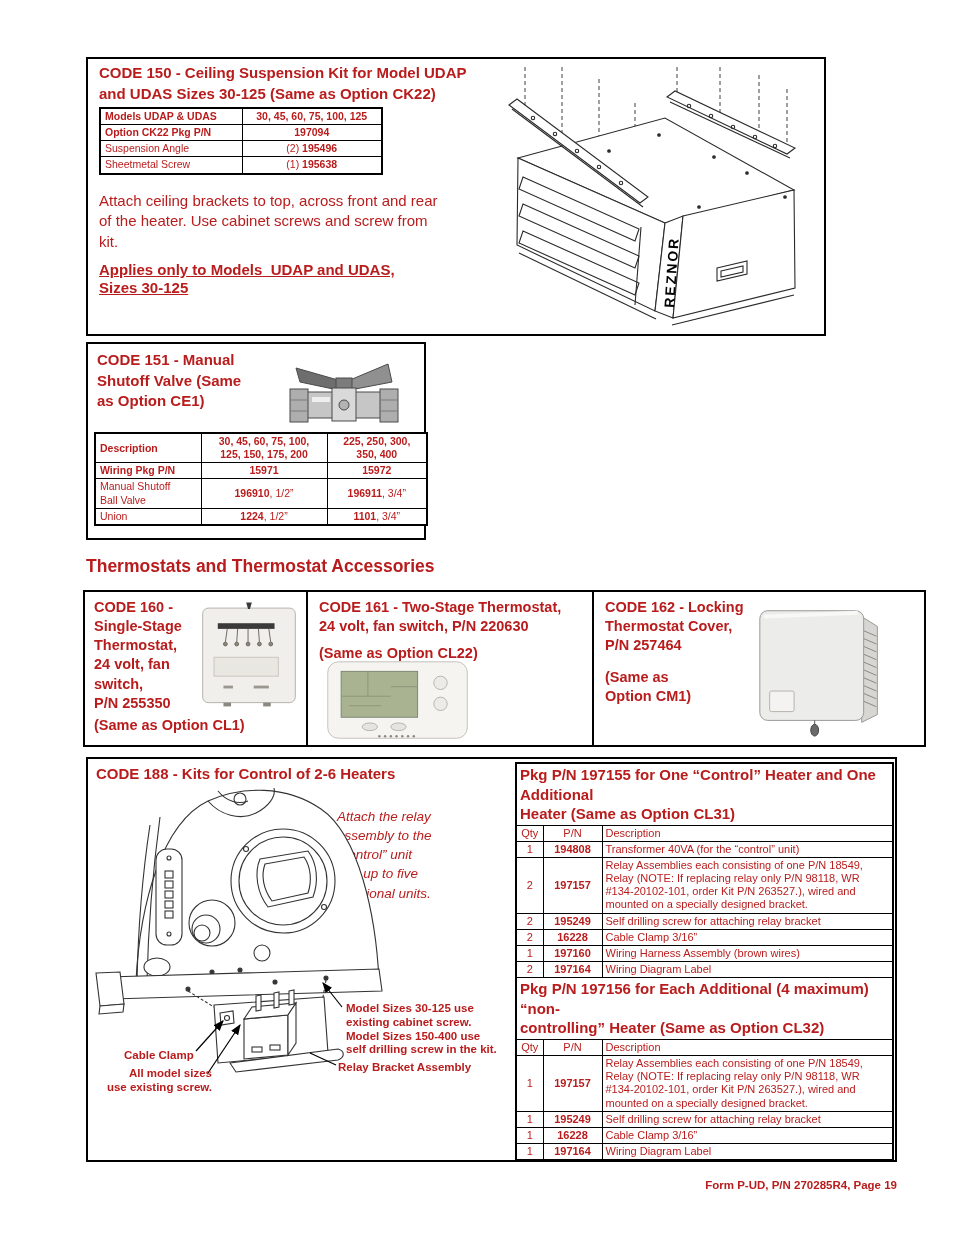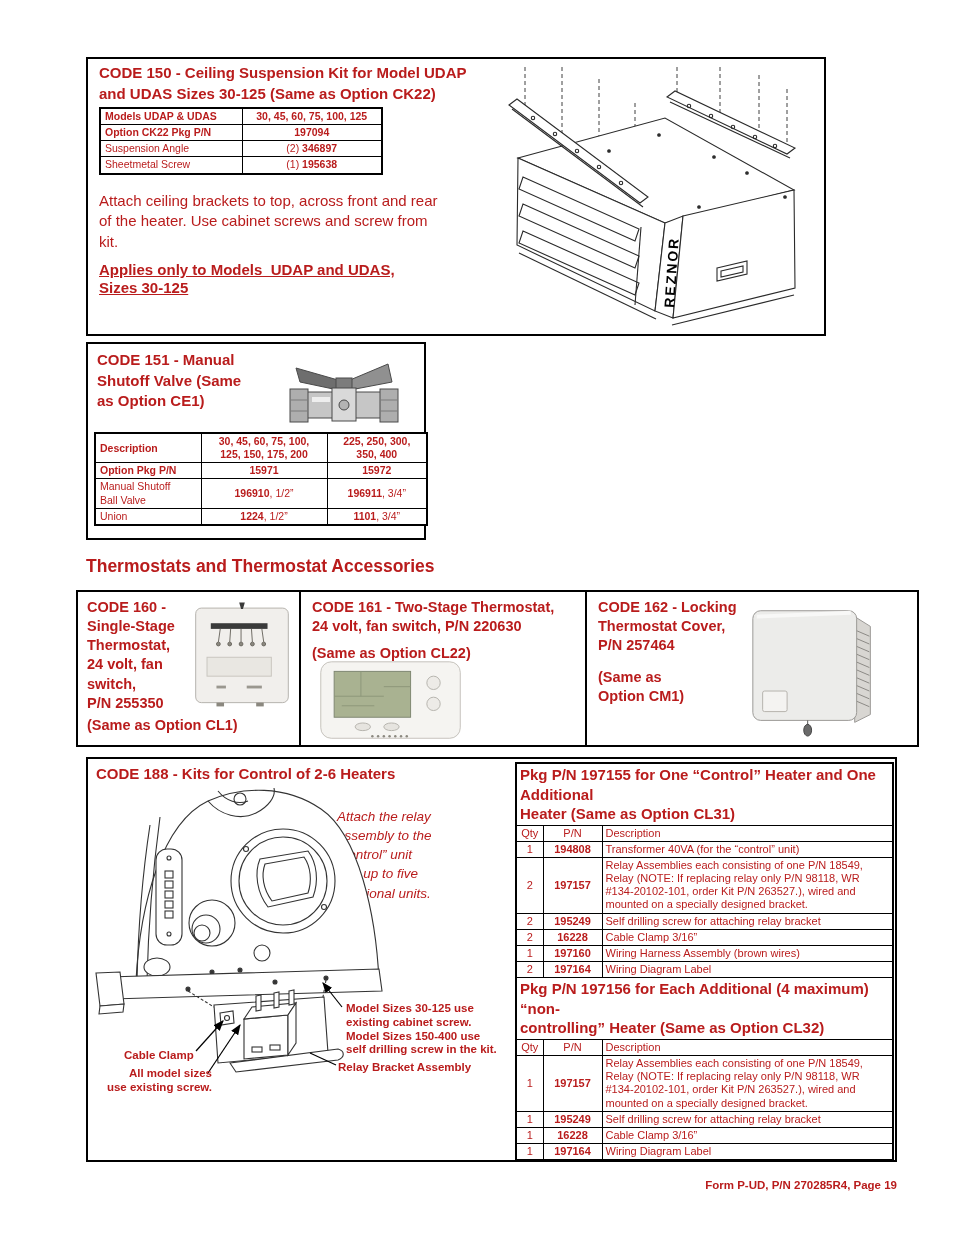--- a/index.html
+++ b/index.html
@@ -50,21 +50,21 @@
           <tr>
         <td class="b">Models UDAP &amp; UDAS</td>
         <td class="b ctr">30, 45, 60, 75, 100, 125</td>
       </tr>
       <tr>
         <td class="b">Option CK22 Pkg P/N</td>
         <td class="b ctr">197094</td>
       </tr>
       <tr>
         <td>Suspension Angle</td>
-        <td class="ctr"><span>(2) </span><span class="b">346897</span></td>
+        <td class="ctr"><span>(2) </span><span class="b">195496</span></td>
       </tr>
       <tr>
         <td>Sheetmetal Screw</td>
         <td class="ctr"><span>(1) </span><span class="b">195638</span></td>
       </tr>
     </tbody>
       </table>
 
     <div class="abs pre body15" style="left:11px;top:132px;width:380px;">Attach ceiling brackets to top, across front and rear
 of the heater. Use cabinet screws and screw from
@@ -152,42 +152,42 @@
         </colgroup>
       <tbody>
           <tr>
         <td class="b">Description</td>
         <td class="b ctr pre">30, 45, 60, 75, 100,
 125, 150, 175, 200</td>
         <td class="b ctr pre">225, 250, 300,
 350, 400</td>
       </tr>
       <tr>
-        <td class="b">Option Pkg P/N</td>
+        <td class="b">Wiring Pkg P/N</td>
         <td class="b ctr">15971</td>
         <td class="b ctr">15972</td>
       </tr>
       <tr>
         <td class="pre">Manual Shutoff
 Ball Valve</td>
         <td class="ctr"><span class="b">196910</span><span>, 1/2”</span></td>
         <td class="ctr"><span class="b">196911</span><span>, 3/4”</span></td>
       </tr>
       <tr>
         <td>Union</td>
         <td class="ctr"><span class="b">1224</span><span>, 1/2”</span></td>
         <td class="ctr"><span class="b">1101</span><span>, 3/4”</span></td>
       </tr>
     </tbody>
       </table>
   </div>
 
   <div class="abs sechead" style="left:86px;top:556px;">Thermostats and Thermostat Accessories</div>
 
-  <div class="thermorow" style="left:76px;top:590px;width:843px;height:157px;">
+  <div class="thermorow" style="left:83px;top:590px;width:843px;height:157px;">
 
     <div class="thermocell" style="width:221px;">
       <div class="abs pre cardtitle" style="left:9px;top:6px;">CODE 160 -
 Single-Stage
 Thermostat,
 24 volt, fan
 switch,
 P/N 255350</div>
       <div class="abs cardtitle" style="left:9px;top:124px;width:205px;">(Same as Option CL1)</div>
       <svg class="abs" style="left:112px;top:4px;" width="104" height="114" viewBox="0 0 110 115">

